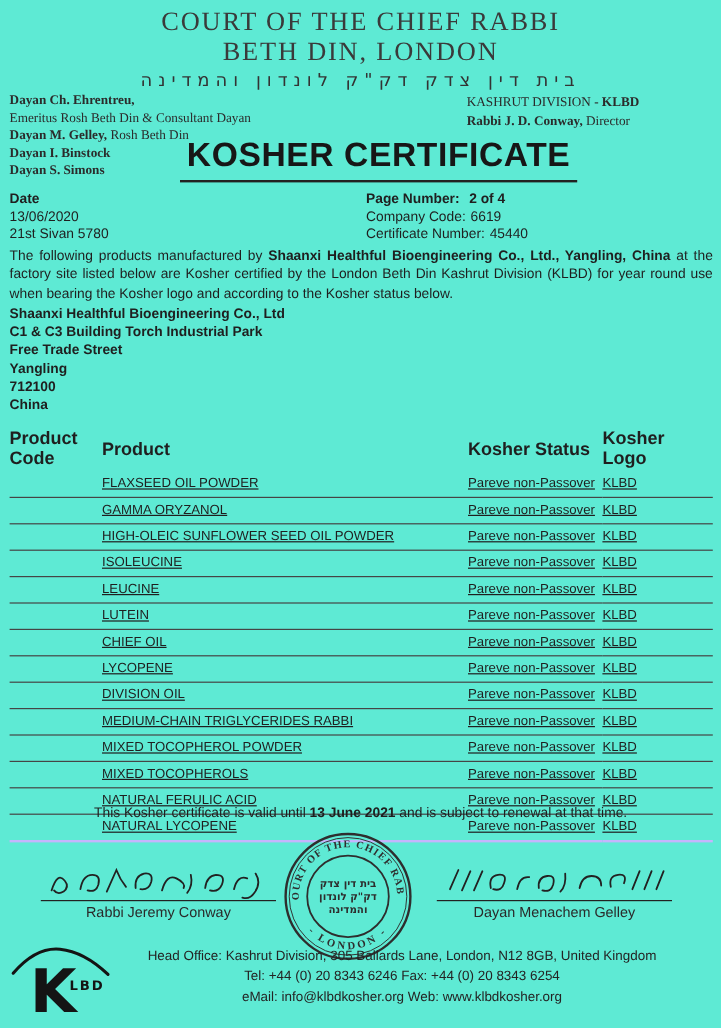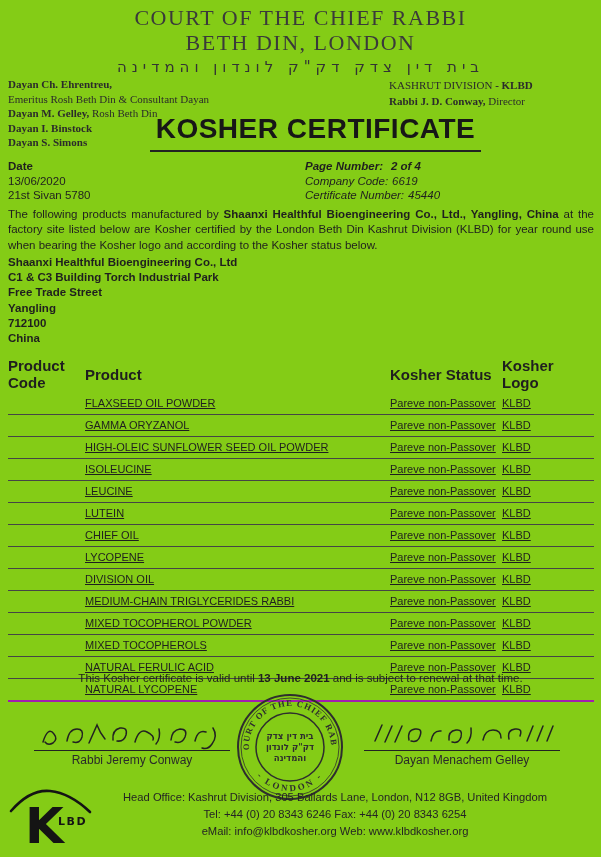--- a/index.html
+++ b/index.html
@@ -1,18 +1,18 @@
 <!DOCTYPE html>
 <html><head>
 <meta charset="utf-8">
 <style>
   * { margin:0; padding:0; box-sizing:border-box; }
   html,body { background:#ffffff; }
   .page {
-    position:relative; width:601px; height:857px; background:#84cc16;
+    position:relative; width:601px; height:857px; background:#5eead4;
     color:#1f1f1f; font-family:"Liberation Sans", sans-serif; overflow:hidden;
   }
   .b { font-weight:bold; }
 
   
   .court-header { position:absolute; top:5px; left:0; width:100%; text-align:center;
                   font-family:"Liberation Serif", serif; color:#3a3a3a; }
   .court-line { font-size:22px; letter-spacing:1.5px; line-height:25px; }
   .hebrew-line { margin-top:3px; font-size:15px; letter-spacing:5px; direction:rtl;
                  font-family:"DejaVu Sans","DejaVu Serif",sans-serif; color:#333; }
@@ -23,36 +23,36 @@
   .division-block { position:absolute; top:78px; left:389px;
                     font-family:"Liberation Serif", serif; font-size:11px; line-height:15.5px; color:#2b2b2b; }
 
   
   .cert-title-wrap { position:absolute; top:113px; left:0; width:100%; text-align:center; }
   .cert-title { display:inline-block; font-size:28px; font-weight:bold; color:#171717;
                 border-bottom:2px solid #222; padding:0 6px 5px 6px; letter-spacing:0.5px;margin-left:30px; }
 
   
   .date-block { position:absolute; top:159px; left:8px; font-size:11.5px; line-height:14.6px; }
-  .meta-block { position:absolute; top:159px; left:305px; font-size:11.5px; line-height:14.6px;font-style:italic; }
+  .meta-block { position:absolute; top:159px; left:305px; font-size:11.5px; line-height:14.6px; }
   .meta-value { margin-left:4px; }
   .page-number-line .meta-value { margin-left:8px; }
 
   
   .intro { position:absolute; top:207px; left:8px; width:586px;
            font-size:11.5px; line-height:15.3px; text-align:justify; }
   .address { position:absolute; top:255px; left:8px; font-size:11.5px; font-weight:bold; line-height:15.2px; }
 
   
   .table-wrap { position:absolute; top:357px; left:8px; width:586px; }
   table { width:100%; border-collapse:collapse; table-layout:fixed; }
   col.c-code { width:77px; } col.c-prod { width:305px; } col.c-stat { width:112px; } col.c-logo { width:92px; }
   th { text-align:left; font-size:15px; font-weight:bold; padding:0 0 2px 0; }
   td { font-size:11px; padding:4px 0 5px 0; border-bottom:1px solid #454545; height:19px; vertical-align:middle;text-decoration:underline; }
-  tr.last-row td { border-bottom:2px solid #a21caf;margin-left:40px; }
+  tr.last-row td { border-bottom:2px solid #c4b5fd;margin-left:40px; }
 
   
   .validity { position:absolute; top:672px; left:0; width:100%; text-align:center; font-size:11.5px; }
 
   
   .sig-block { position:absolute; top:712px; width:196px; text-align:center; }
   .sig-left { left:34px; }
   .sig-right { left:364px; }
   .sig-script { display:block; margin:0 auto; }
   .sig-line { border-top:1.5px solid #222; margin-top:-4px; }

